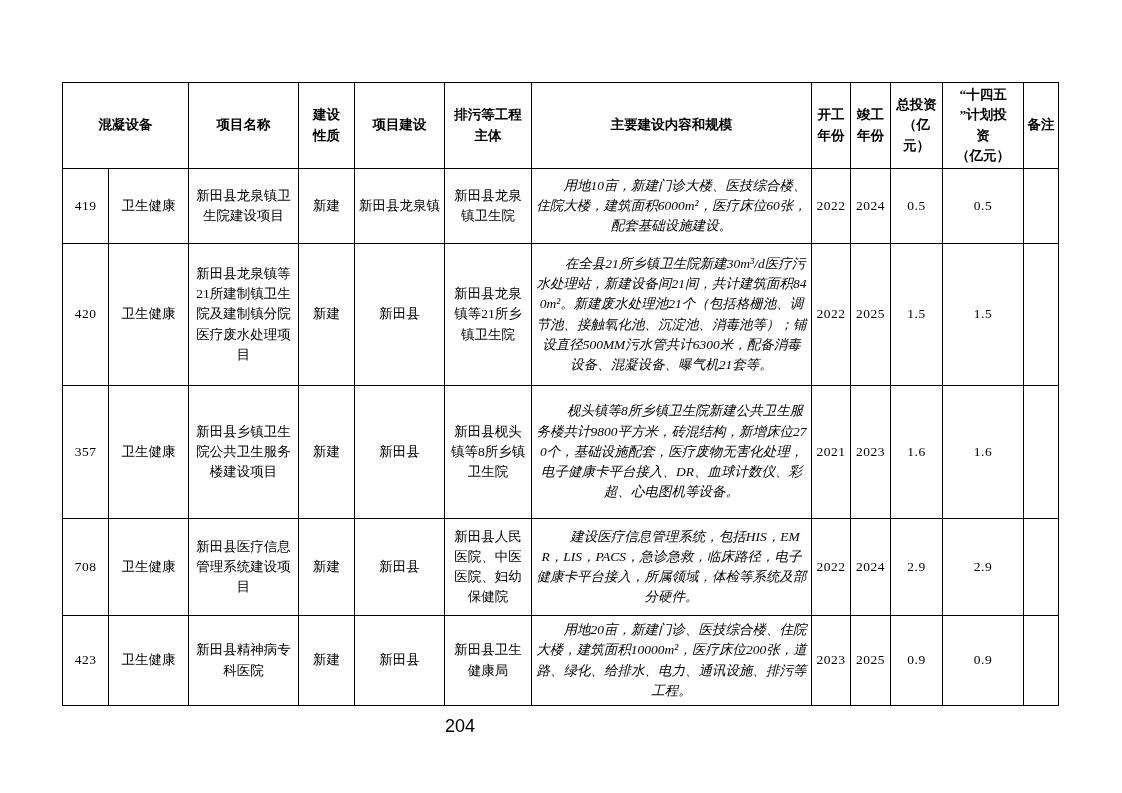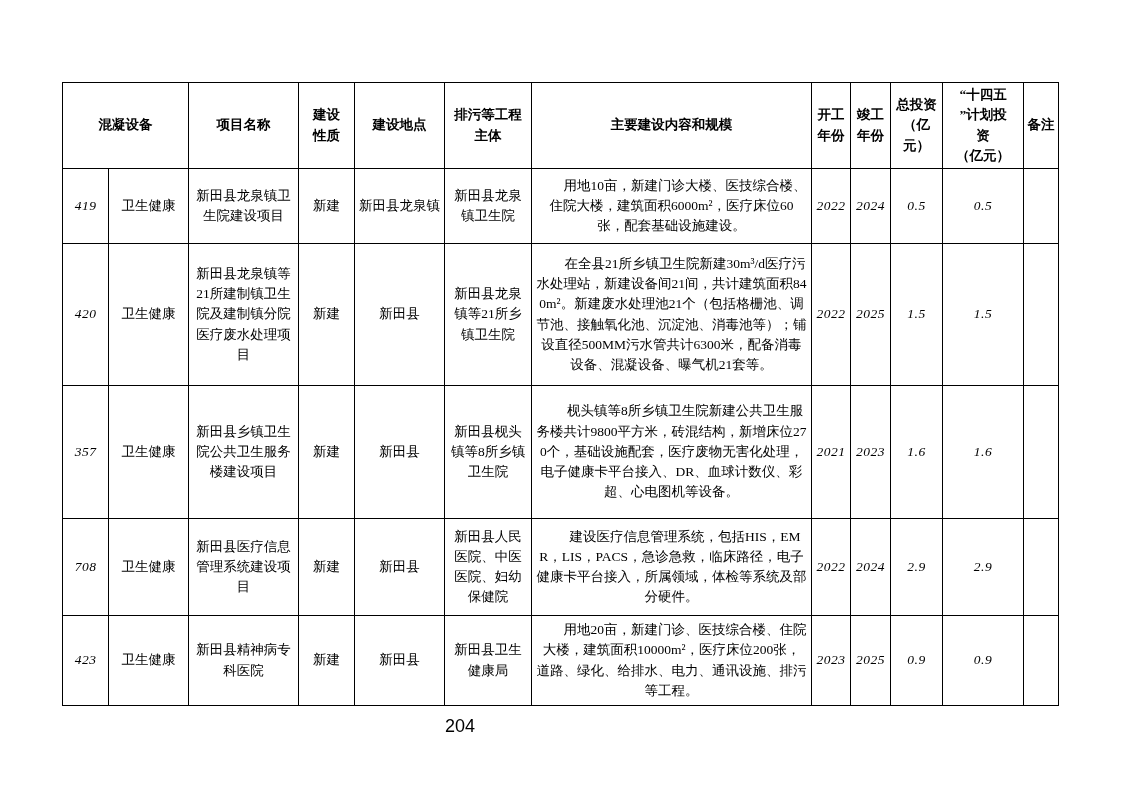--- a/index.html
+++ b/index.html
@@ -29,22 +29,23 @@
     white-space:pre-line;
     padding:2px 3px;
   }
   th.h-content{text-align:left;padding-left:6px;}
   td.c-content{
     text-align:justify;
     text-justify:inter-character;
     text-indent:2em;
     padding:2px 6px;
     line-height:1.55;
+    font-style:italic;
   }
-  td.c-num, td.c-year, td.c-money{font-size:13.5px;letter-spacing:0.5px;font-style:italic;}
+  td.c-num, td.c-year, td.c-money{font-size:13.5px;letter-spacing:0.5px;}
   .page-number{
     position:absolute;left:0;top:716px;width:920px;
     text-align:center;font-size:18px;
     font-family:"Liberation Sans","DejaVu Sans",sans-serif;
   }
 </style>
 </head>
 <body>
 
 <div class="sheet">
@@ -62,21 +63,21 @@
       <col style="width:52px">
         <col style="width:81px">
         <col style="width:35px">
     </colgroup>
     <thead>
       <tr style="height:78px">
         <th colspan="2">混凝设备</th>
         <th>项目名称</th>
         <th>建设
 性质</th>
-        <th>建设地点</th>
+        <th>项目建设</th>
         <th>排污等工程
 主体</th>
         <th class="h-content">主要建设内容和规模</th>
         <th>开工
 年份</th>
         <th>竣工
 年份</th>
         <th>总投资
 （亿
 元）</th>

